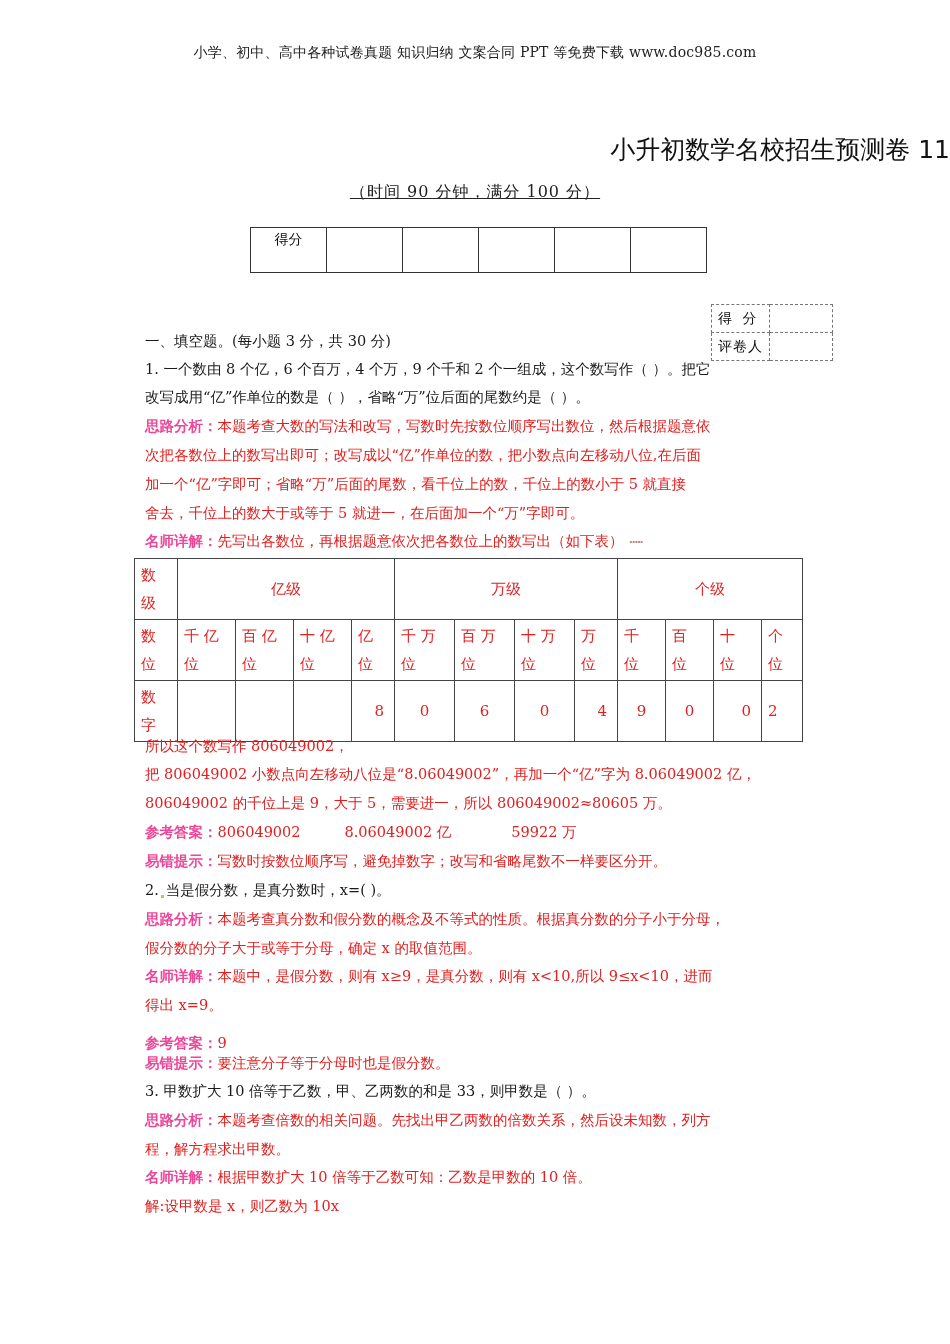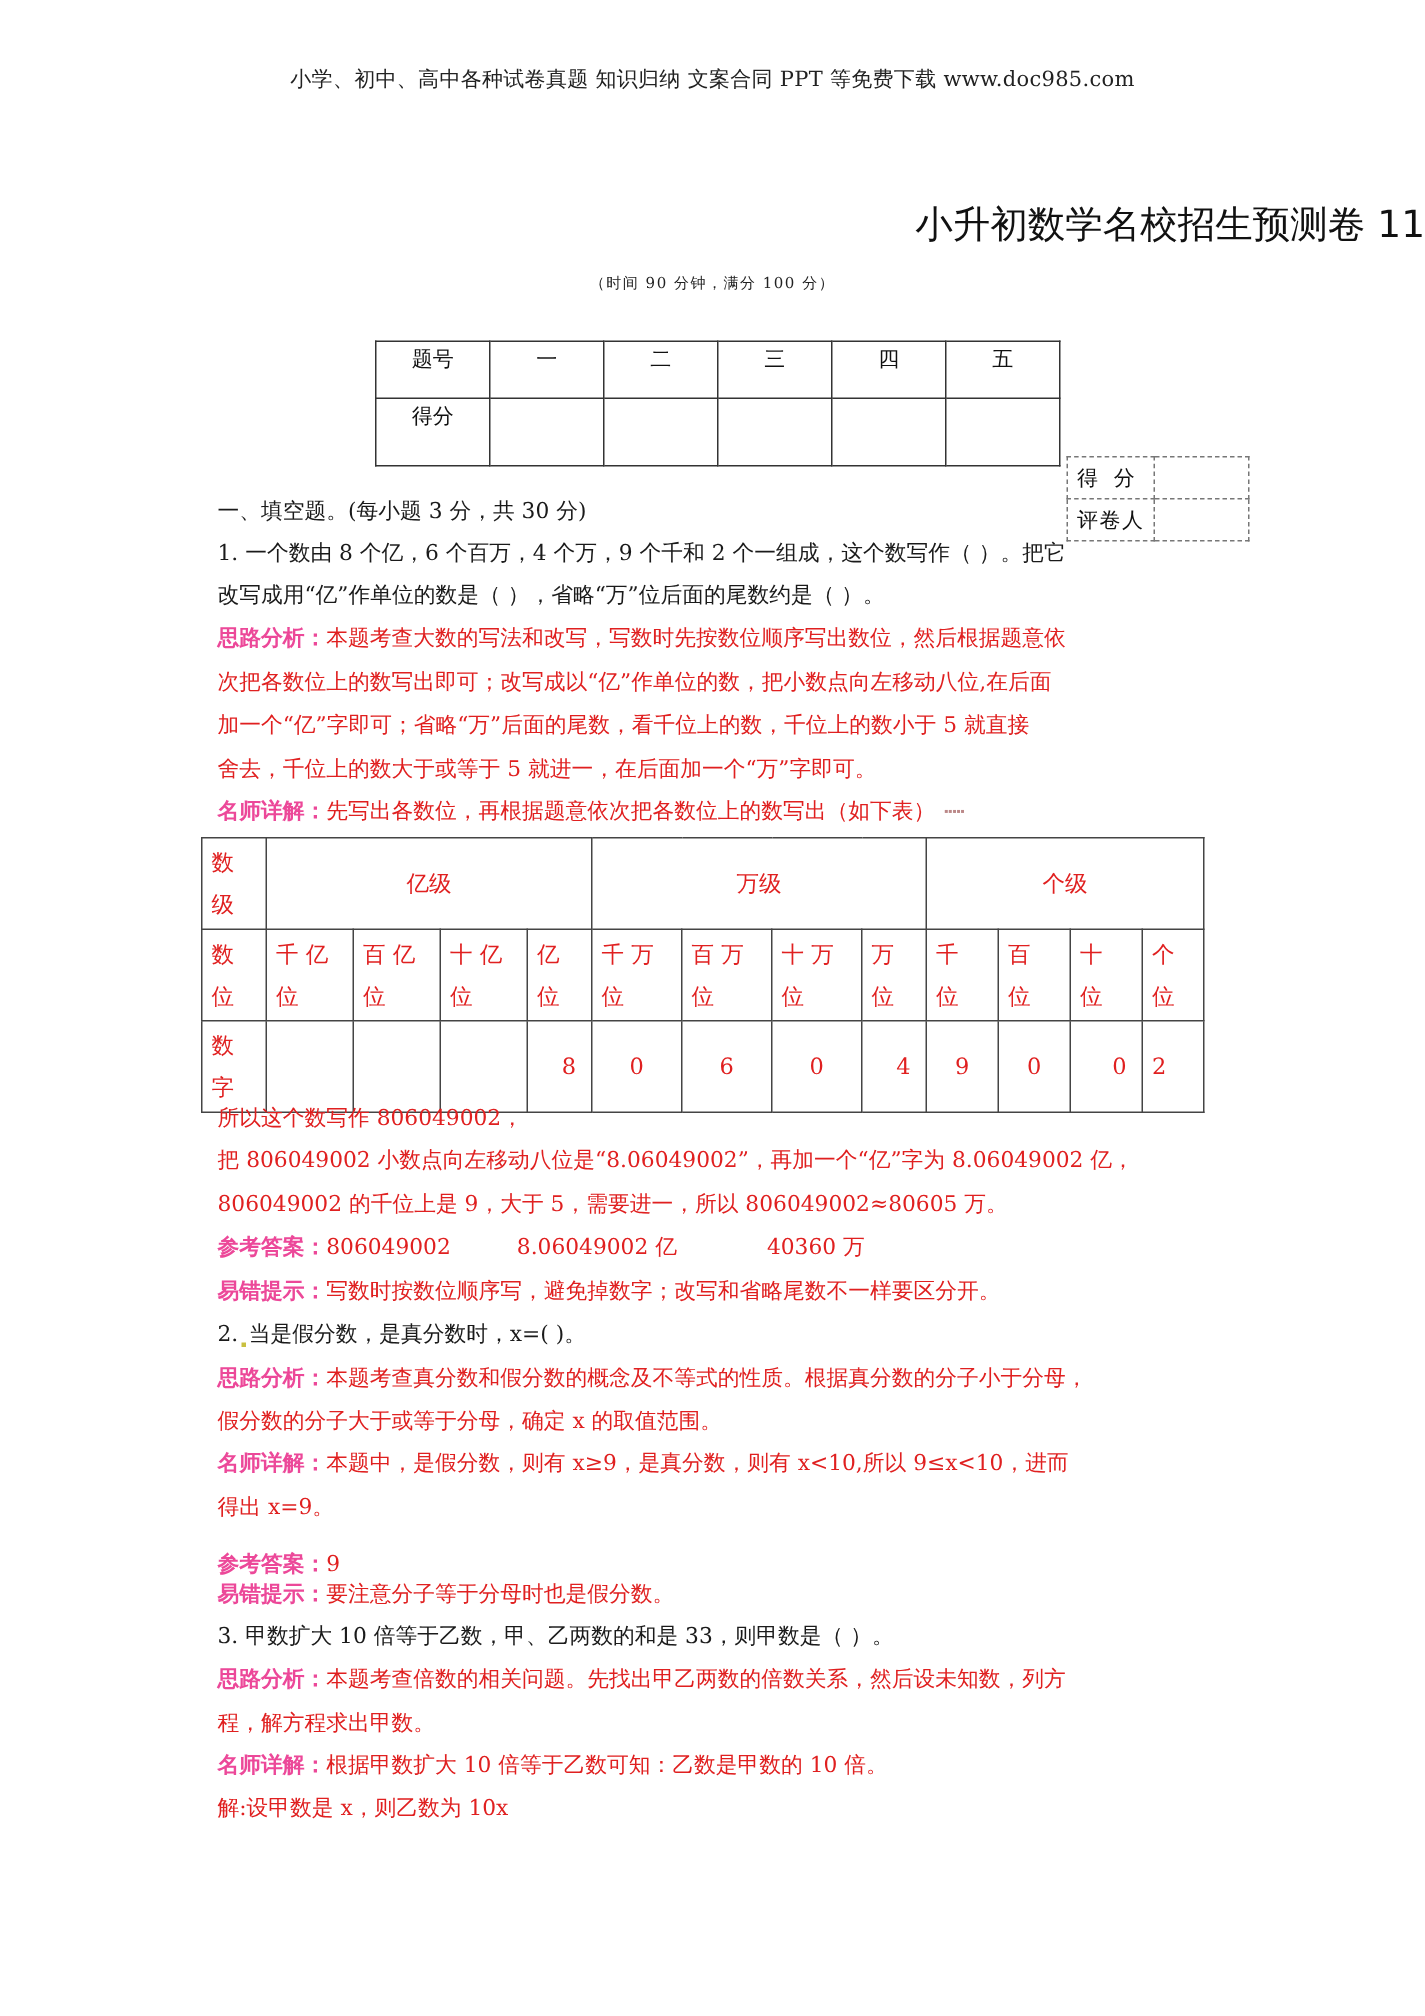--- a/index.html
+++ b/index.html
@@ -1,21 +1,21 @@
 <!DOCTYPE html>
 <html><head>
 <meta charset="utf-8">
 <style>
   html, body { margin: 0; padding: 0; background: #ffffff; }
   body { width: 950px; height: 1344px; position: relative; overflow: hidden;
          font-family: "DejaVu Serif", "Liberation Serif", serif; color: #111; }
   .abs { position: absolute; }
   .header-line { left: 0; width: 950px; top: 44px; text-align: center; font-size: 14px; color: #222; letter-spacing: 0.2px; }
   .title { left: 0; width: 950px; top: 133px; text-align: right; font-family: "DejaVu Sans", "Liberation Sans", sans-serif; font-size: 25px; color: #111; }
-  .subtitle { left: 0; width: 950px; top: 182px; text-align: center; font-size: 10px; color: #222; letter-spacing: 1px; }
+  .subtitle { left: 0; width: 950px; top: 182px; text-align: center; font-size: 16px; color: #222; letter-spacing: 1px; text-decoration: underline; }
 
   table.score { position: absolute; left: 250px; top: 227px; border-collapse: collapse; }
   table.score td { border: 1px solid #333; width: 73px; font-size: 14px; text-align: center; vertical-align: top; padding-top: 3px; }
   table.score tr.r1 td { height: 33px; }
   table.score tr.r2 td { height: 40px; }
 
   table.grader { position: absolute; left: 711px; top: 304px; border-collapse: collapse; }
   table.grader td { border: 1px dashed #777; font-size: 14px; height: 27px; padding: 0 6px; letter-spacing: 3px; }
   table.grader td.v { width: 50px; }
 
@@ -35,28 +35,20 @@
 </head>
 <body>
 
 <div class="abs header-line">小学、初中、高中各种试卷真题 知识归纳 文案合同 PPT 等免费下载   www.doc985.com</div>
 
 <div class="abs title">小升初数学名校招生预测卷 11</div>
 <div class="abs subtitle">（时间 90 分钟，满分 100 分）</div>
 
 <table class="score">
   <tbody>
-      <tr class="r1">
-    <td>题号</td>
-    <td>一</td>
-    <td>二</td>
-    <td>三</td>
-    <td>四</td>
-    <td>五</td>
-  </tr>
   <tr class="r2">
     <td>得分</td>
     <td></td>
     <td></td>
     <td></td>
     <td></td>
     <td></td>
   </tr>
 </tbody>
   </table>
@@ -128,21 +120,21 @@
     <td style="vertical-align:middle;">2</td>
   </tr>
 </tbody>
   </table>
 
 <div class="abs line red" style="top:736px;">所以这个数写作 806049002，</div>
 <div class="abs line red" style="top:764px;">把 806049002 小数点向左移动八位是“8.06049002”，再加一个“亿”字为 8.06049002 亿，</div>
 <div class="abs line red" style="top:793px;">806049002 的千位上是 9，大于 5，需要进一，所以 806049002≈80605 万。</div>
 
 <div class="abs line" style="top:822px;">
-  <span class="lbl">参考答案：</span><span class="red">806049002</span><span class="red" style="margin-left:44px;">8.06049002 亿</span><span class="red" style="margin-left:60px;">40360 万</span>
+  <span class="lbl">参考答案：</span><span class="red">806049002</span><span class="red" style="margin-left:44px;">8.06049002 亿</span><span class="red" style="margin-left:60px;">59922 万</span>
 </div>
 <div class="abs line" style="top:851px;">
   <span class="lbl">易错提示：</span><span class="red">写数时按数位顺序写，避免掉数字；改写和省略尾数不一样要区分开。</span>
 </div>
 
 <div class="abs line black" style="top:880px;">
   <span>2.</span><span class="dot-marker"></span><span>当是假分数，是真分数时，x=(      )。</span>
 </div>
 <div class="abs line" style="top:909px;">
   <span class="lbl">思路分析：</span><span class="red">本题考查真分数和假分数的概念及不等式的性质。根据真分数的分子小于分母，</span>

